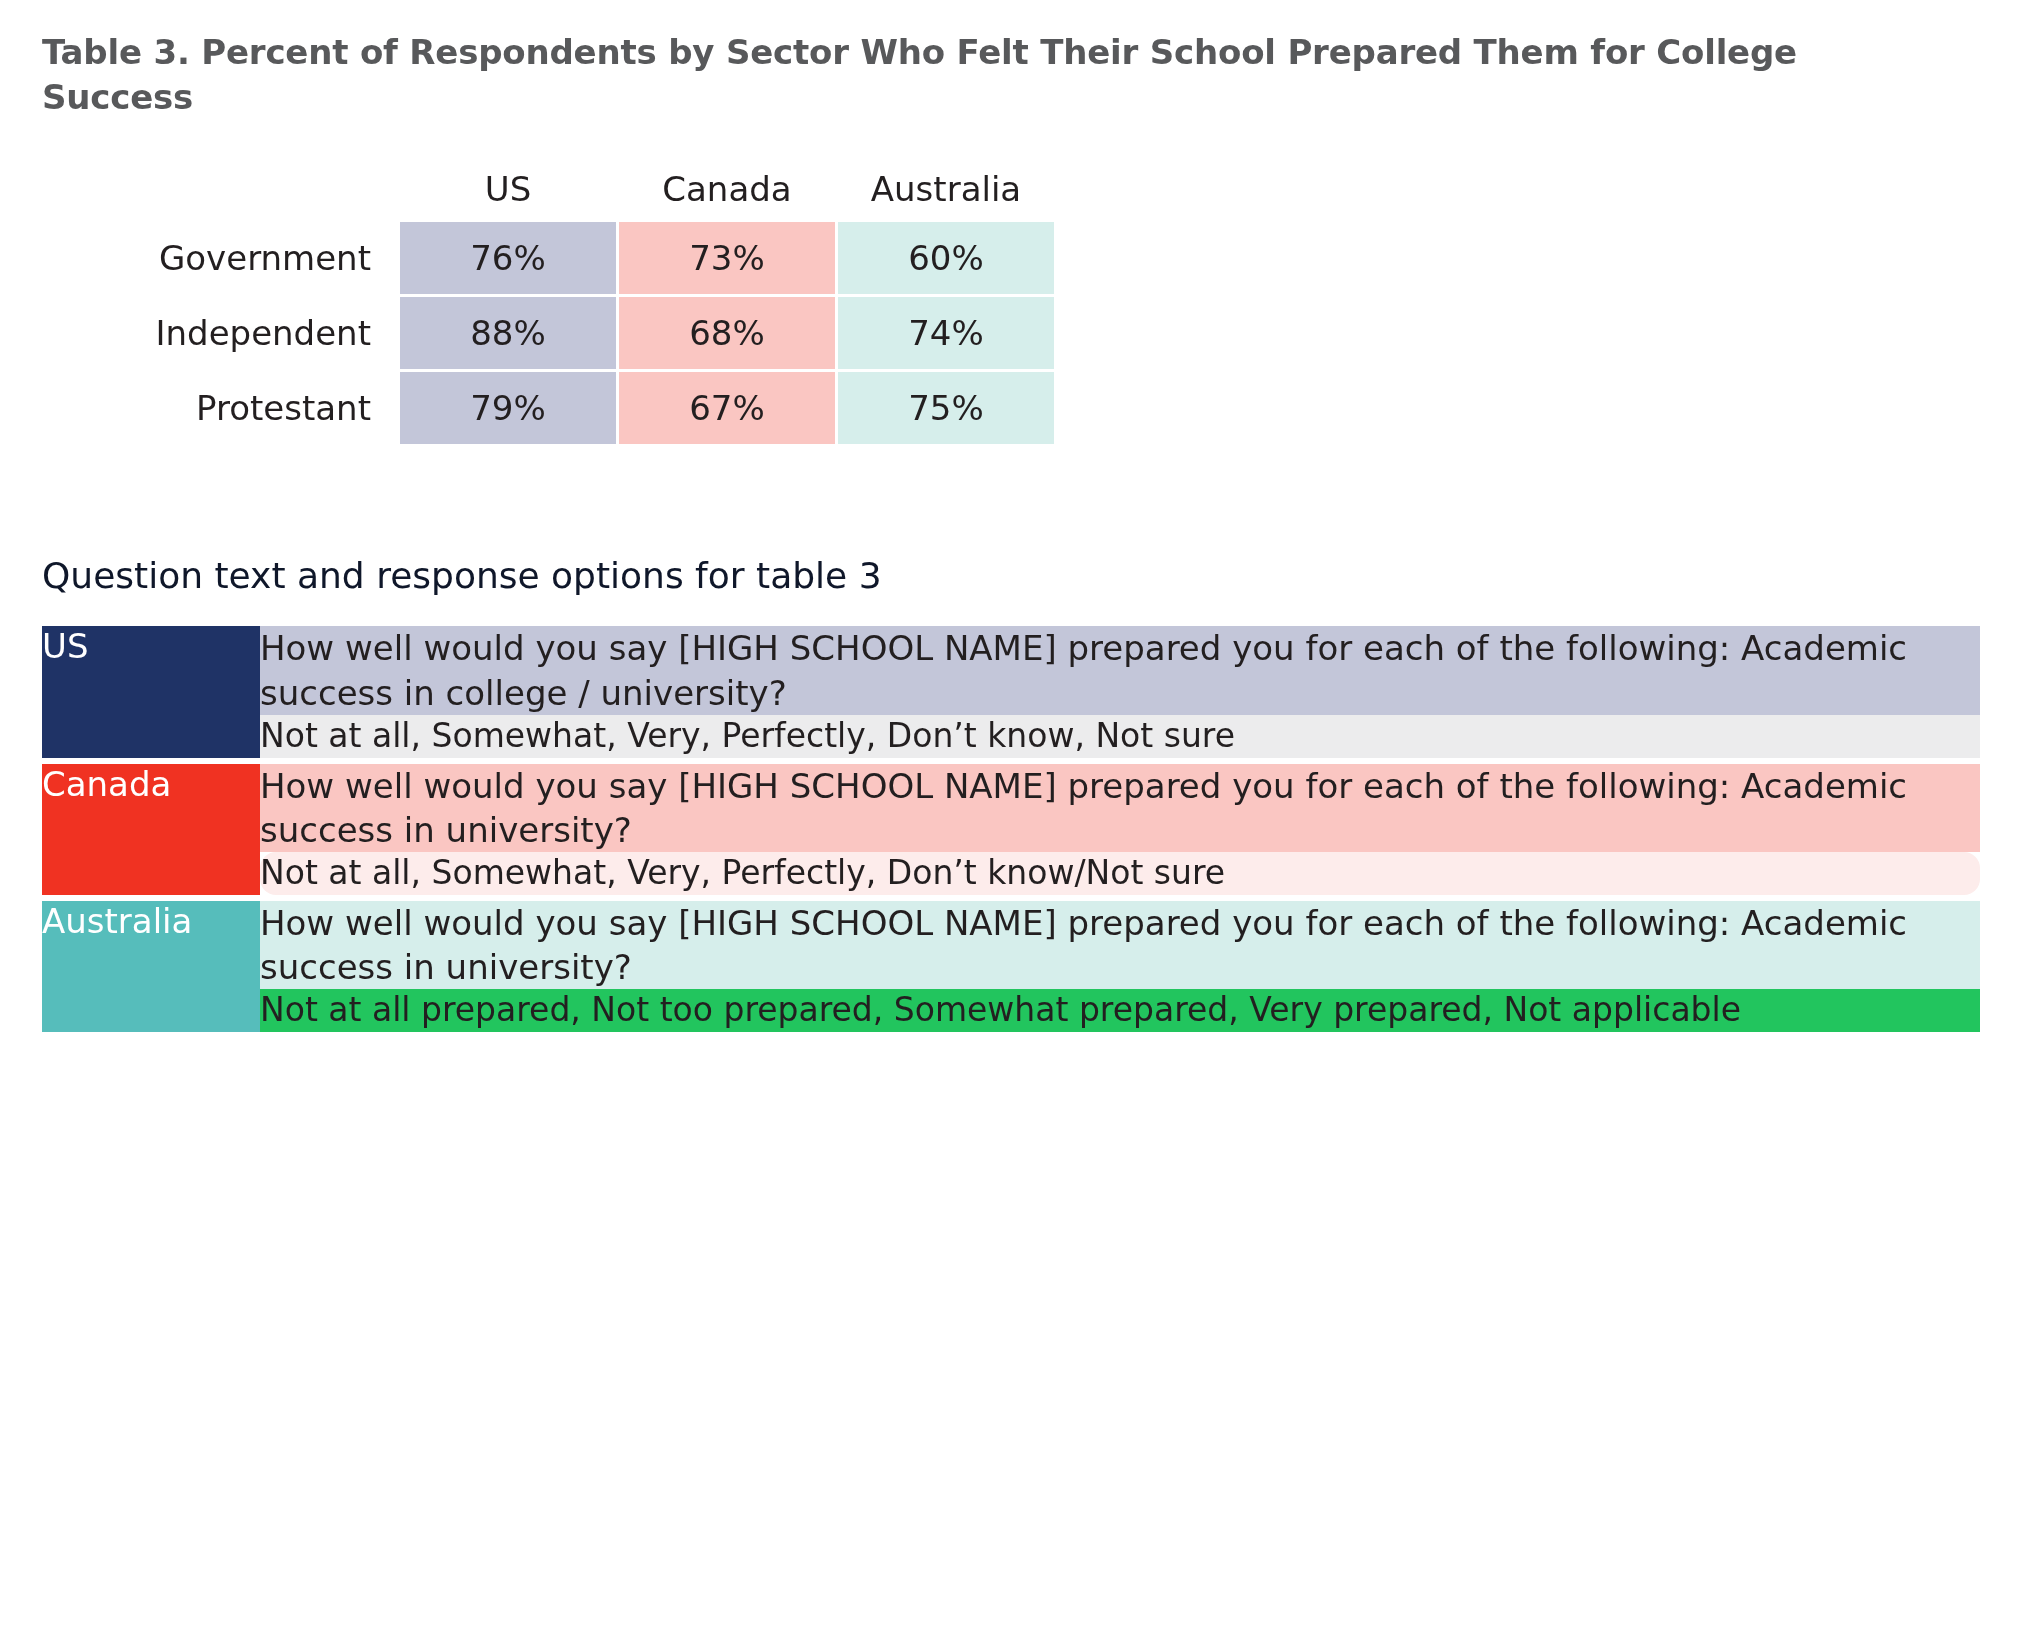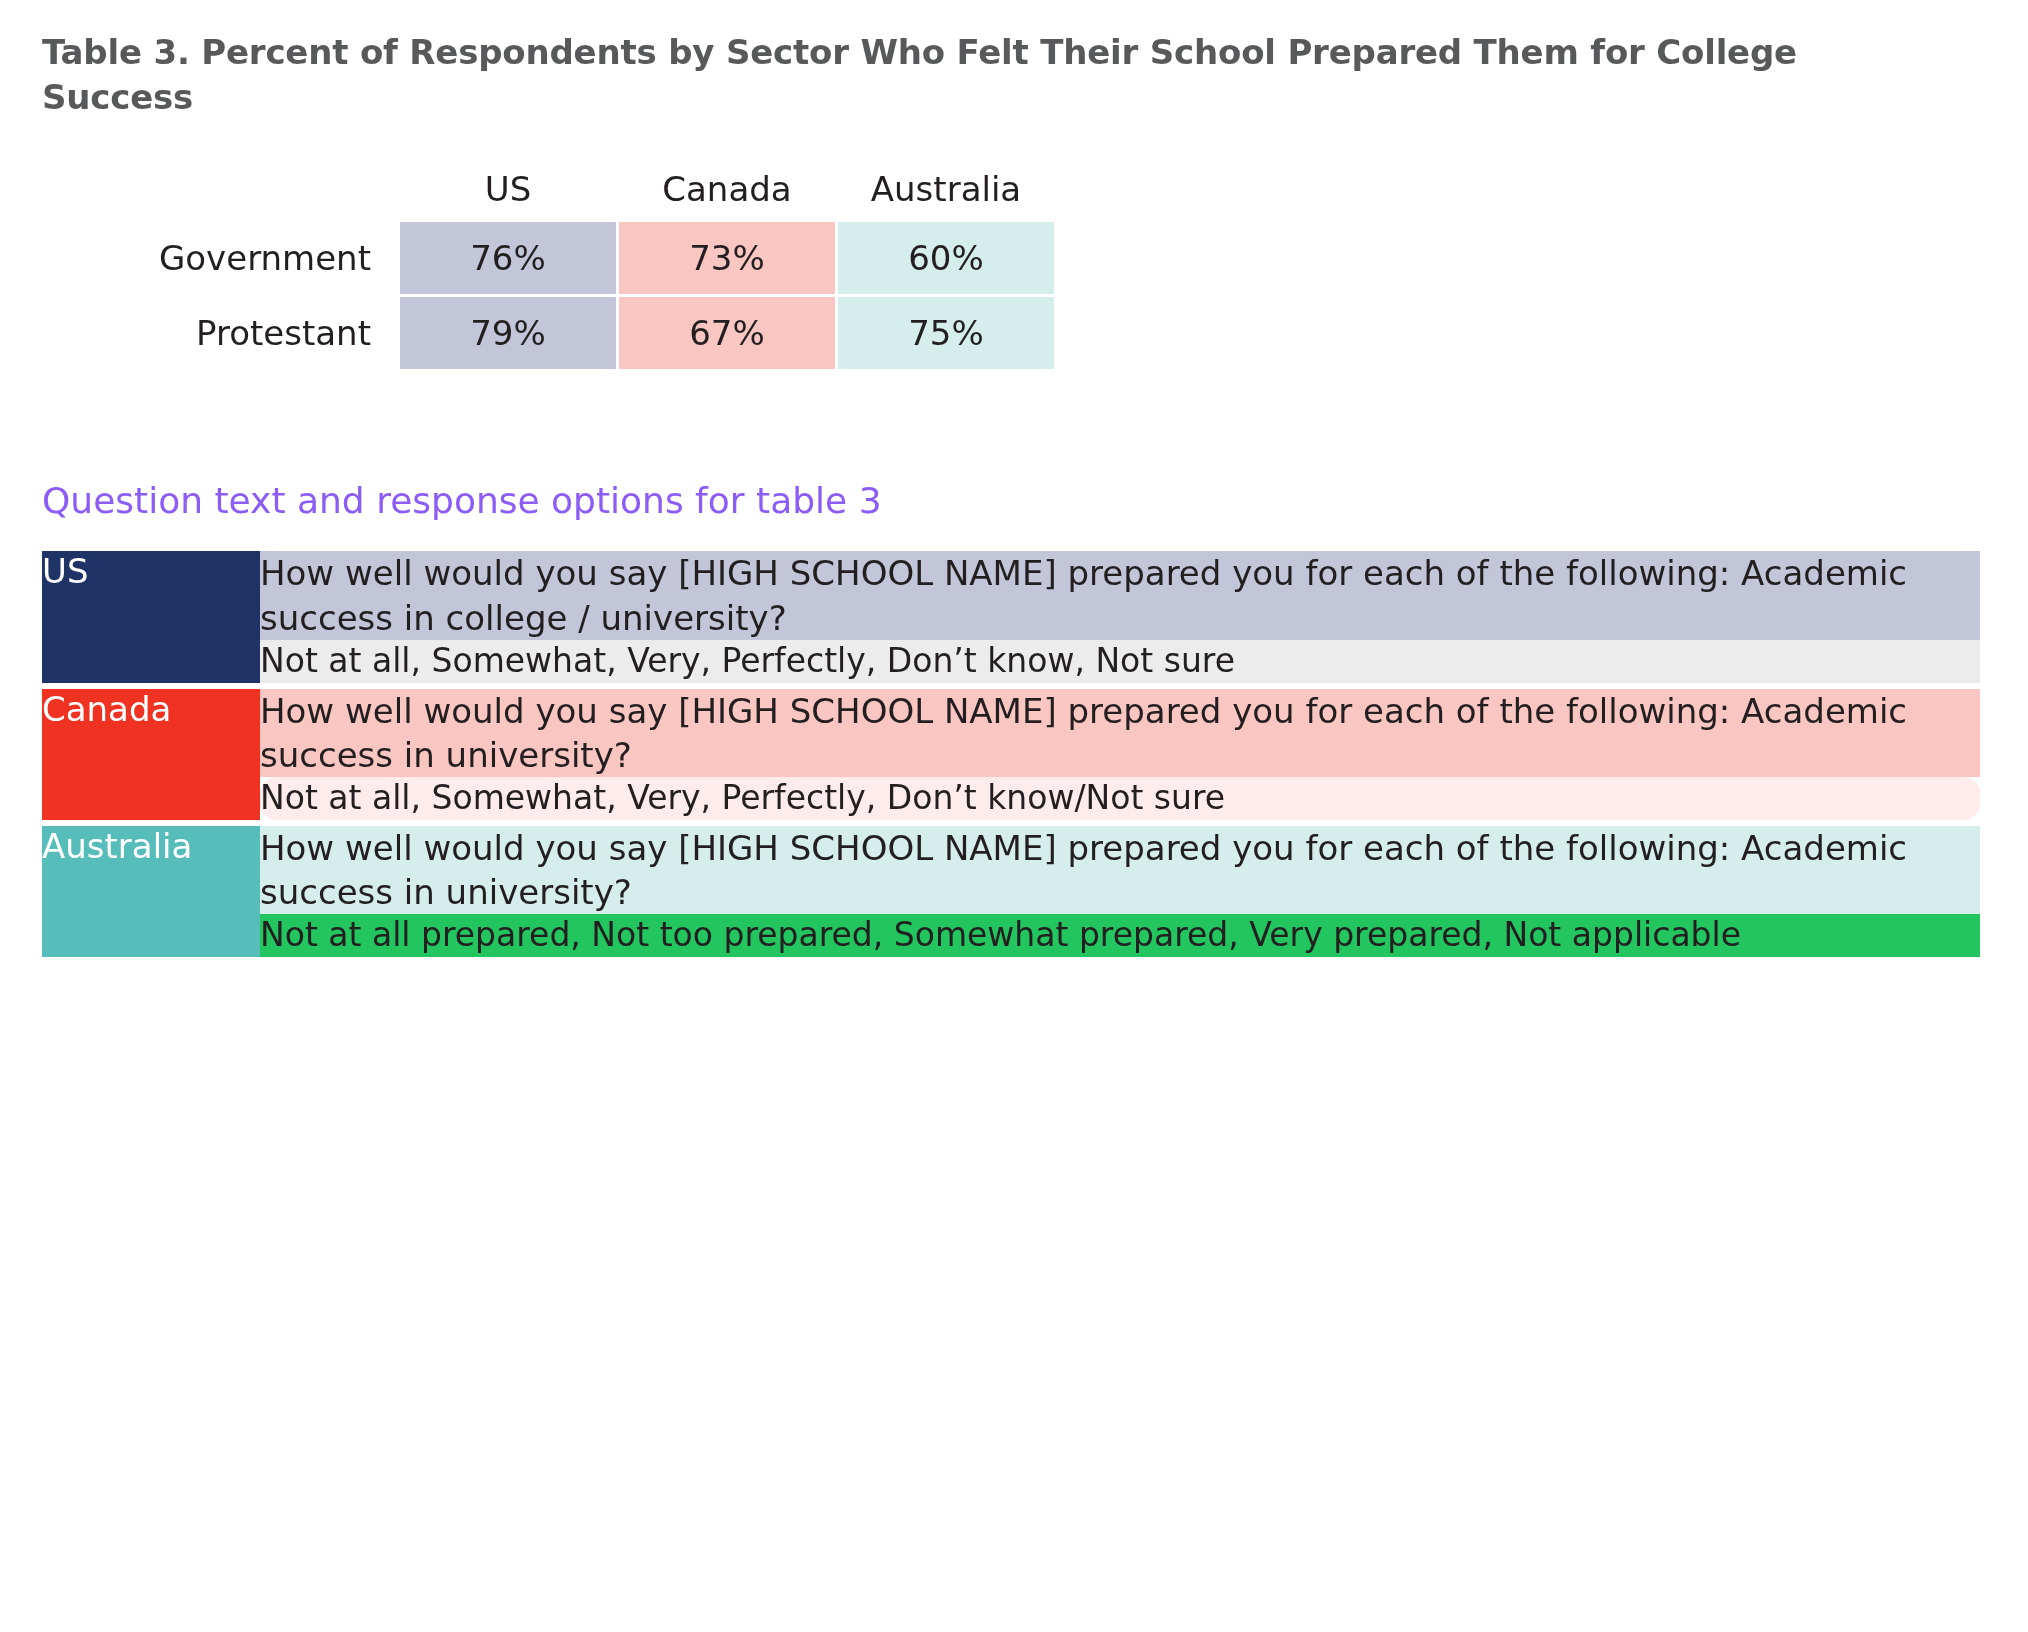--- a/index.html
+++ b/index.html
@@ -68,21 +68,21 @@
   }
   td.cell.us { background: #c3c6d9; }
   td.cell.canada { background: #fac6c2; }
   td.cell.australia { background: #d6eeeb; }
 
   
   .q-caption {
     margin-top: 108px;
     margin-left: 0px;
     font-size: 36px;
-    color: #8b5cf6;
+    color: #0f172a;
   }
   .q-table {
     margin-top: 30px;
     width: 1938px;
     border-collapse: collapse;
     table-layout: fixed;
   }
   .q-table td {
     vertical-align: top;
     padding: 0;
@@ -136,20 +136,26 @@
         </tr>
       </thead>
       <tbody>
         <tr>
           <td class="row-head">Government</td>
           <td class="cell us">76%</td>
           <td class="cell canada">73%</td>
           <td class="cell australia">60%</td>
         </tr>
         <tr>
+          <td class="row-head">Independent</td>
+          <td class="cell us">88%</td>
+          <td class="cell canada">68%</td>
+          <td class="cell australia">74%</td>
+        </tr>
+        <tr>
           <td class="row-head">Protestant</td>
           <td class="cell us">79%</td>
           <td class="cell canada">67%</td>
           <td class="cell australia">75%</td>
         </tr>
       </tbody>
     </table>
   </div>
 
   <div class="q-caption">Question text and response options for table 3</div>

